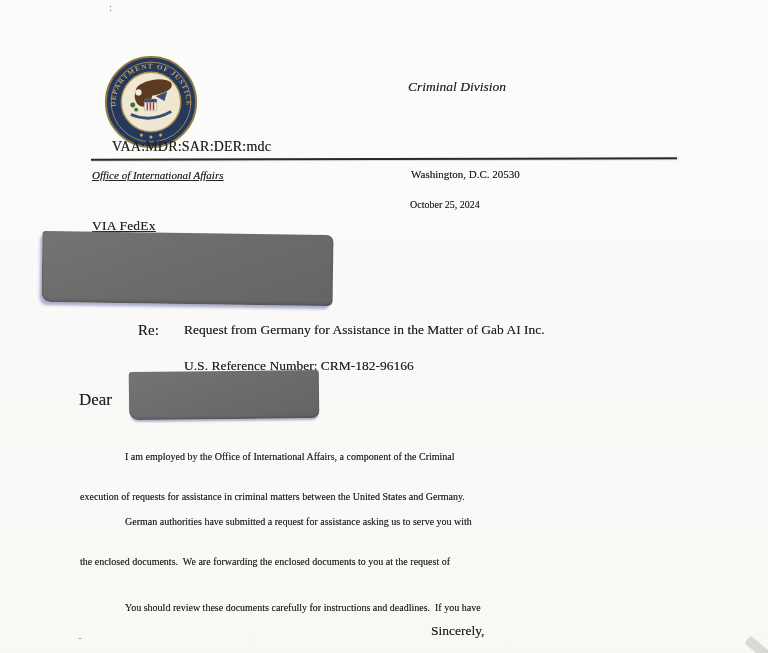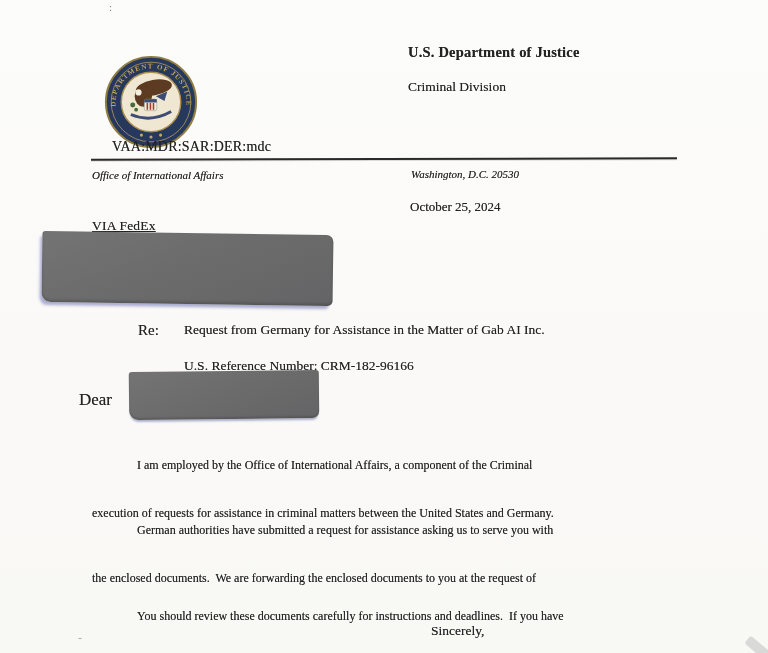--- a/index.html
+++ b/index.html
@@ -16,44 +16,44 @@
     color:var(--ink);
     text-shadow:0 0 0.5px rgba(40,40,40,0.6);
   }
   .abs{position:absolute; white-space:pre;}
   .artifact-top{left:109px; top:1px; font-size:11px; color:#777; text-shadow:none;}
   .artifact-left{left:78px; top:631px; font-size:12px; color:#aaa; text-shadow:none;}
   .corner-smudge{left:744px; top:644px; width:30px; height:10px;
     background:rgba(75,75,90,0.18); transform:rotate(40deg); border-radius:3px;}
   .seal{left:87px; top:36px; width:96px; height:96px;}
   .agency{left:408px; top:44px; font-size:14.5px; font-weight:bold; letter-spacing:0.2px;}
-  .division{left:408px; top:79px; font-size:13.5px;}
+  .division{left:408px; top:79px; font-size:13.5px;font-style:italic;}
   .initials{left:92px; top:139px; font-size:14px; letter-spacing:0.2px;margin-left:20px;}
   .rule{left:91px; top:158px; width:586px; height:2.4px; background:#2a2a2a;
     transform:rotate(-0.15deg); box-shadow:0 1px 0 rgba(0,0,0,0.12);}
-  .office{left:92px; top:169px; font-size:11px; font-style:italic;}
-  .location{left:411px; top:168px; font-size:11px; font-style:italic;}
-  .date{left:410px; top:199px; font-size:13px;}
+  .office{left:92px; top:169px; font-size:11px; font-style:italic;text-decoration:underline;}
+  .location{left:411px; top:168px; font-size:11px; }
+  .date{left:410px; top:199px; font-size:10px;}
   .via{left:92px; top:218px; font-size:13.5px; text-decoration:underline; letter-spacing:0.2px;}
   .redaction{background:linear-gradient(160deg,#747474 0%, var(--redaction) 45%, #646466 100%);}
   .redaction-address{
     left:42px; top:233px; width:291px; height:71px; transform:rotate(0.8deg);
     border-radius:3px 7px 5px 9px;
     box-shadow:-3px 4px 3px -1px rgba(90,95,170,0.5), inset 0 -2px 3px rgba(0,0,0,0.18);}
   .redaction-name{
     left:129px; top:371px; width:190px; height:48px; transform:rotate(-0.6deg);
     border-radius:3px 3px 7px 9px;
     box-shadow:0 3px 2px -1px rgba(85,90,155,0.45), inset 0 -2px 2px rgba(0,0,0,0.15);}
   .re-label{left:138px; top:322px; font-size:15px;}
   .re-line{left:184px; font-size:13.5px;}
   .re-title{top:322px; }
   .re-german{top:340px;}
   .re-us{top:358px;}
   .dear{left:79px; top:390px; font-size:17px;}
-  .para{left:92px; font-size:12px;}
+  .para{left:80px; font-size:10px;}
   .para .line{height:18px; line-height:18px; white-space:pre;}
   .para .indent{padding-left:45px;}
   .p1{top:426px;} .p2{top:491px;} .p3{top:577px;}
   .sincerely{left:431px; top:623px; font-size:13.5px;}
   .seal-navy{fill:var(--seal-navy);} .seal-cream{fill:var(--seal-cream);}
   .seal-brown{fill:var(--seal-brown);} .seal-white{fill:#f3eedd;}
   .seal-slate{fill:var(--seal-slate);} .seal-green{fill:var(--seal-green);}
   .seal-gold-dot{fill:var(--seal-gold);}
   .seal-ring-text{fill:var(--seal-gold); font-family:"Liberation Serif",serif; font-weight:bold;}
 </style>
@@ -89,21 +89,20 @@
         <rect x="43" y="47" width="13" height="12" rx="2" class="seal-white" stroke="#8a8a8a" stroke-width="0.5"></rect>
         <rect x="43" y="47" width="13" height="3.5" class="seal-slate"></rect>
         <path d="M46.2,51 v7 M49.4,51 v7 M52.6,51 v7" stroke="#a8382e" stroke-width="1.6" fill="none"></path>
         <path d="M29,63 Q50,72 71,60" stroke="#3c4c74" stroke-width="3" fill="none"></path>
         <circle cx="31" cy="53" r="2.6" class="seal-green"></circle>
         <circle cx="34.5" cy="58" r="2" class="seal-green"></circle>
       </g>
     </svg>
   </div>
 
-  <div class="abs agency">U.S. Department of Justice</div>
   <div class="abs division">Criminal Division</div>
   <div class="abs initials">VAA:MDR:SAR:DER:mdc</div>
   <div class="abs rule"></div>
   <div class="abs office">Office of International Affairs</div>
   <div class="abs location">Washington, D.C. 20530</div>
   <div class="abs date">October 25, 2024</div>
   <div class="abs via">VIA FedEx</div>
 
   <div class="abs redaction redaction-address"></div>
 

